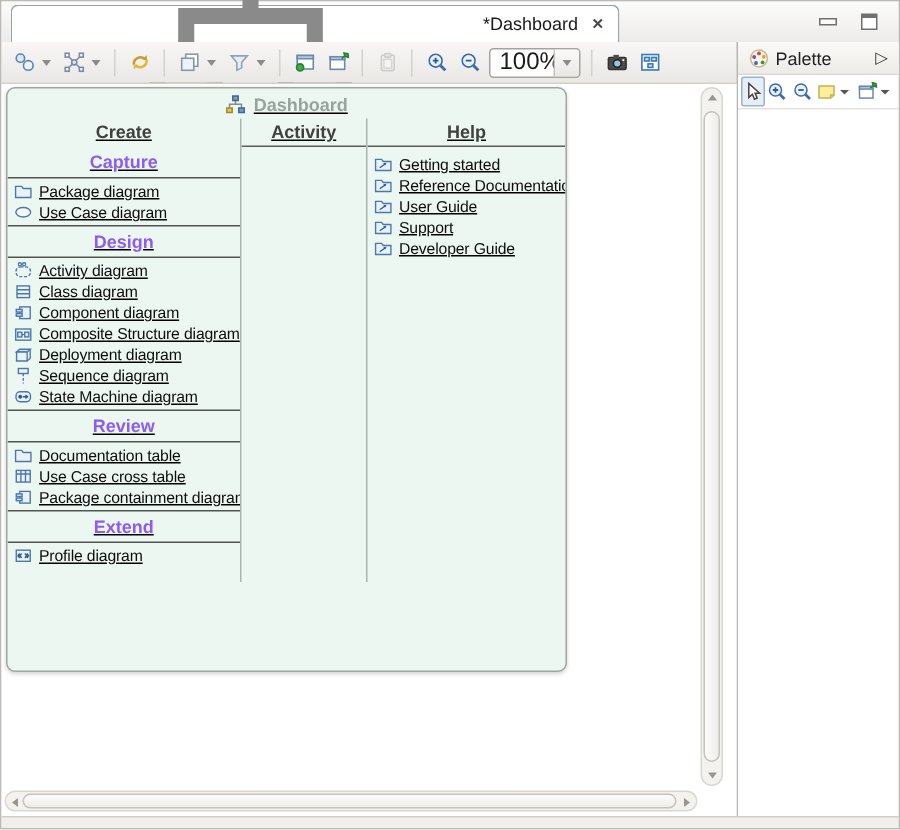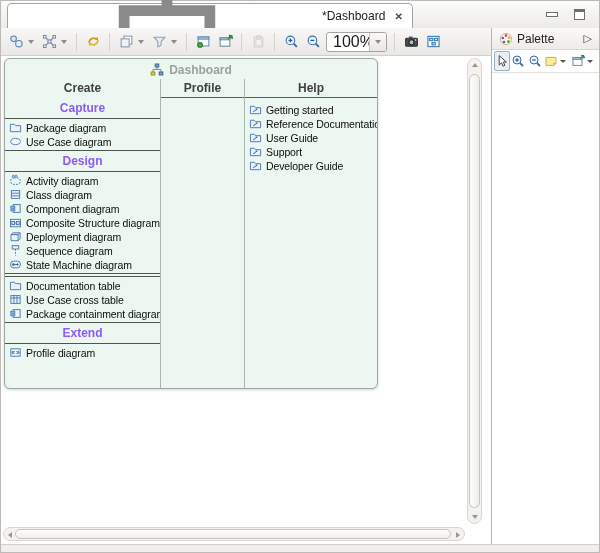--- a/index.html
+++ b/index.html
@@ -51,23 +51,23 @@
     border:1px solid transparent; cursor:pointer; }
   .ptool svg { width:14px; height:14px; }
   .ptool.selected { background:#e7eef6; border:1px solid #9ab1ca; }
   .pcaret { width:0; height:0; border-left:3px solid transparent; border-right:3px solid transparent;
     border-top:3.5px solid #555; margin:0 4px 0 1px; cursor:pointer; }
 
   
   .editor { position:absolute; left:0; top:55px; width:490px; bottom:8px; background:#fff; }
 
   
-  .dash { position:absolute; left:3px; top:2px; width:374px; height:331px;
+  .dash { position:absolute; left:3px; top:2px; width:374px; height:390px;
     background:#edf7f1; border:1px solid #9ca8a0; border-radius:6px;
-    box-shadow:0 1px 3px rgba(0,0,0,.18); overflow:hidden; }
+    box-shadow:0 1px 3px rgba(0,0,0,.18); overflow:hidden;text-decoration:underline; }
   .dash-title { height:20px; display:flex; align-items:center; justify-content:center; gap:5px;
     font-weight:bold; font-size:12px; color:#98a39c; padding-top:2px; }
   .dash-title svg { width:14px; height:14px; }
   .dash-cols { display:flex; height:309px; }
   .col { overflow:hidden; }
   .col-create { width:155px; }
   .col-nav { width:85px; border-left:1px solid #a9b6ae; border-right:1px solid #a9b6ae; }
   .col-help { flex:1; }
   .colhdr { height:19px; line-height:19px; text-align:center; font-weight:bold; font-size:12px; color:#404040; }
   .col-nav .colhdr, .col-help .colhdr { border-bottom:1px solid #5a5f5a; }
@@ -461,20 +461,21 @@
             <span class="lbl">Sequence diagram</span>
           </div>
           <div class="item">
             <svg>
                 <use href="#s-statemachine"></use>
               </svg>
             <span class="lbl">State Machine diagram</span>
           </div>
           <div class="hline"></div>
 
+          <div class="sechdr">Review</div>
           <div class="hline"></div>
           <div class="item">
             <svg>
                 <use href="#s-folder"></use>
               </svg>
             <span class="lbl">Documentation table</span>
           </div>
           <div class="item">
             <svg>
                 <use href="#s-table"></use>
@@ -493,21 +494,21 @@
           <div class="hline"></div>
           <div class="item">
             <svg>
                 <use href="#s-profile"></use>
               </svg>
             <span class="lbl">Profile diagram</span>
           </div>
         </div>
 
         <div class="col col-nav">
-          <div class="colhdr">Profile</div>
+          <div class="colhdr">Activity</div>
         </div>
 
         <div class="col col-help">
           <div class="colhdr">Help</div>
           <div class="items">
             <div class="item">
               <svg>
                   <use href="#s-folder-arrow"></use>
                 </svg>
               <span class="lbl">Getting started</span>

